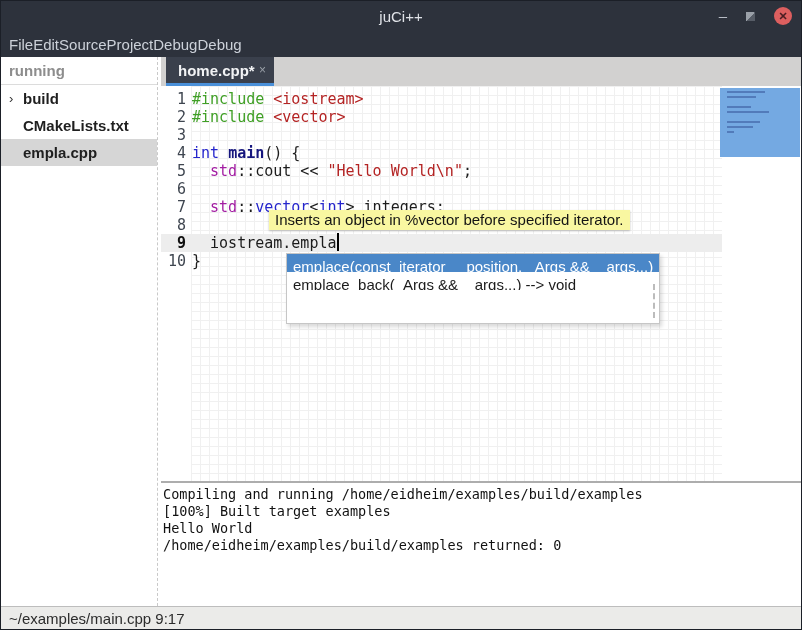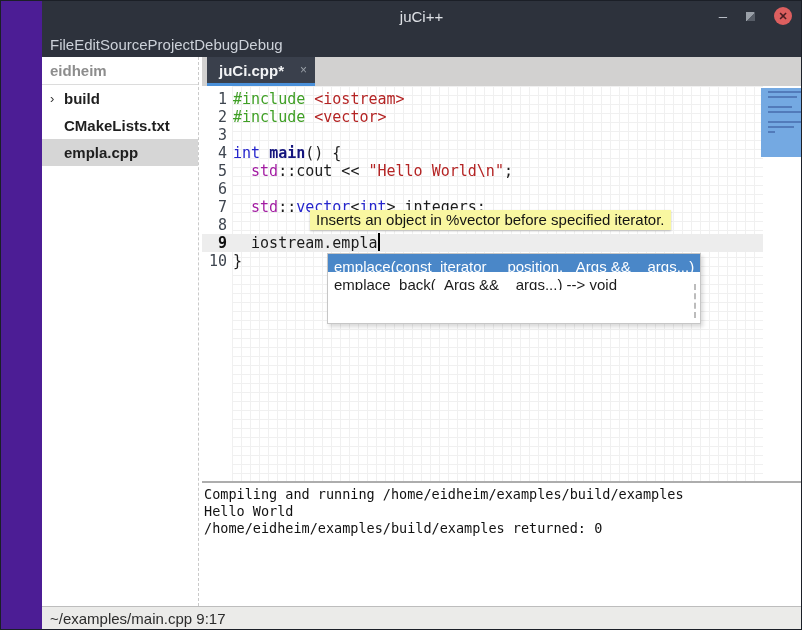--- a/index.html
+++ b/index.html
@@ -1,18 +1,18 @@
 <!DOCTYPE html>
 <html><head>
 <meta charset="utf-8">
 <style>
   html,body{margin:0;padding:0;background:#ffffff;}
   body{width:802px;height:630px;overflow:hidden;font-family:"Liberation Sans",sans-serif;}
   *{box-sizing:border-box;}
-  .window{width:802px;height:630px;border:1px solid #1b1f27;display:flex;flex-direction:column;background:#4c1d95;padding-left:41px;}
+  .window{width:802px;height:630px;border:1px solid #1b1f27;display:flex;flex-direction:column;background:#4c1d95;}
 
   
   .titlebar{flex:0 0 30px;background:#2d323c;position:relative;display:flex;align-items:center;}
   .title{position:absolute;left:0;right:0;text-align:center;color:#dfe2e7;font-size:15px;}
   .winbtns{position:absolute;right:9px;top:0;height:30px;display:flex;align-items:center;gap:19px;}
   .btn-min{color:#b7bcc5;font-size:15px;line-height:10px;}
   .btn-max{width:9px;height:9px;background:linear-gradient(135deg,#9aa0a8 50%,#575d67 50%);}
   .btn-close{width:18px;height:18px;border-radius:50%;background:#dd5f5f;color:#4b1d22;font-size:11px;font-weight:bold;display:flex;align-items:center;justify-content:center;}
 
   
@@ -84,42 +84,42 @@
       <div class="menu-item">Edit</div>
       <div class="menu-item">Source</div>
       <div class="menu-item">Project</div>
       <div class="menu-item">Debug</div>
       <div class="menu-item">Debug</div>
     </div>
 
   <div class="main">
 
     <div class="sidebar">
-      <div class="sb-header">eidheim</div>
+      <div class="sb-header">running</div>
       <div id="sb-items">
           <div class="sb-item">
             <span class="chev">›</span>
             <span class="sb-label">build</span>
           </div>
           <div class="sb-item nofold">
             <span class="sb-label">CMakeLists.txt</span>
           </div>
           <div class="sb-item selected nofold">
             <span class="sb-label">empla.cpp</span>
           </div>
         </div>
     </div>
 
     <div class="sep-col"></div>
 
     <div class="rightcol">
 
       <div class="tabbar">
         <div class="tab">
-          <span class="tab-label">juCi.cpp*</span>
+          <span class="tab-label">home.cpp*</span>
           <span class="tab-close">×</span>
         </div>
       </div>
 
       <div class="editor">
         <div class="grid"></div>
         <div class="cur-line"></div>
         <div class="codewrap" id="code-lines">
             <div class="line"><span class="ln">1</span><span class="lc"><span class="tok-dir" style="color: rgb(63, 159, 37);">#include</span><span class="tok-p" style="color: rgb(28, 28, 28);"> </span><span class="tok-inc" style="color: rgb(180, 36, 36);">&lt;iostream&gt;</span></span></div>
             <div class="line"><span class="ln">2</span><span class="lc"><span class="tok-dir" style="color: rgb(63, 159, 37);">#include</span><span class="tok-p" style="color: rgb(28, 28, 28);"> </span><span class="tok-inc" style="color: rgb(180, 36, 36);">&lt;vector&gt;</span></span></div>
@@ -149,20 +149,21 @@
           <div class="popup-item selected" style="background: rgb(74, 135, 200);">emplace(const_iterator __position, _Args &amp;&amp;__args...)</div>
             <div class="popup-item">emplace_back(_Args &amp;&amp;__args...) --&gt; void</div>
             <div class="popup-scroll"></div>
         </div>
       </div>
 
       <div class="hsep"></div>
 
       <div class="output" id="output">
           <div class="out-line">Compiling and running /home/eidheim/examples/build/examples</div>
+          <div class="out-line">[100%] Built target examples</div>
           <div class="out-line">Hello World</div>
           <div class="out-line">/home/eidheim/examples/build/examples returned: 0</div>
         </div>
 
     </div>
   </div>
 
   <div class="statusbar">
     <span>~/examples/main.cpp 9:17</span>
   </div>

